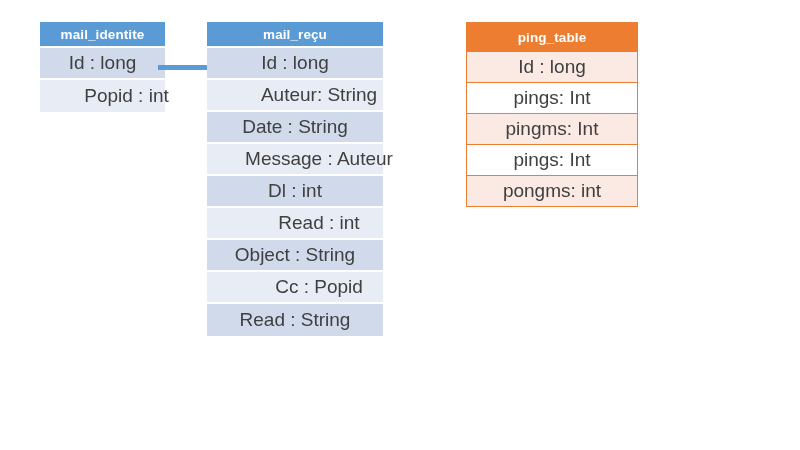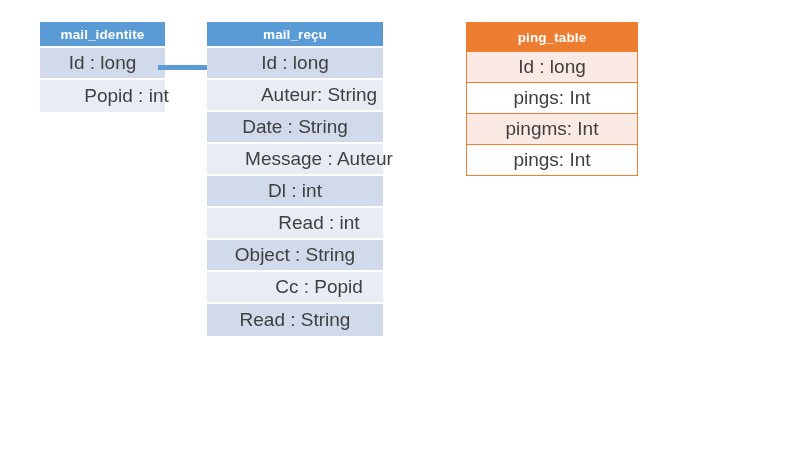--- a/index.html
+++ b/index.html
@@ -122,15 +122,16 @@
     <div class="row alt-b">Cc : Popid</div>
     <div class="row alt-a">Read : String</div>
   </div>
 
   <div class="entity theme-orange" id="tbl-ping-table">
     <div class="hdr">ping_table</div>
     <div class="row alt-a">Id : long</div>
     <div class="row alt-b">pings: Int</div>
     <div class="row alt-a">pingms: Int</div>
     <div class="row alt-b">pings: Int</div>
+    <div class="row alt-a">pongms: int</div>
   </div>
 
 </div>
 
 </body></html>

